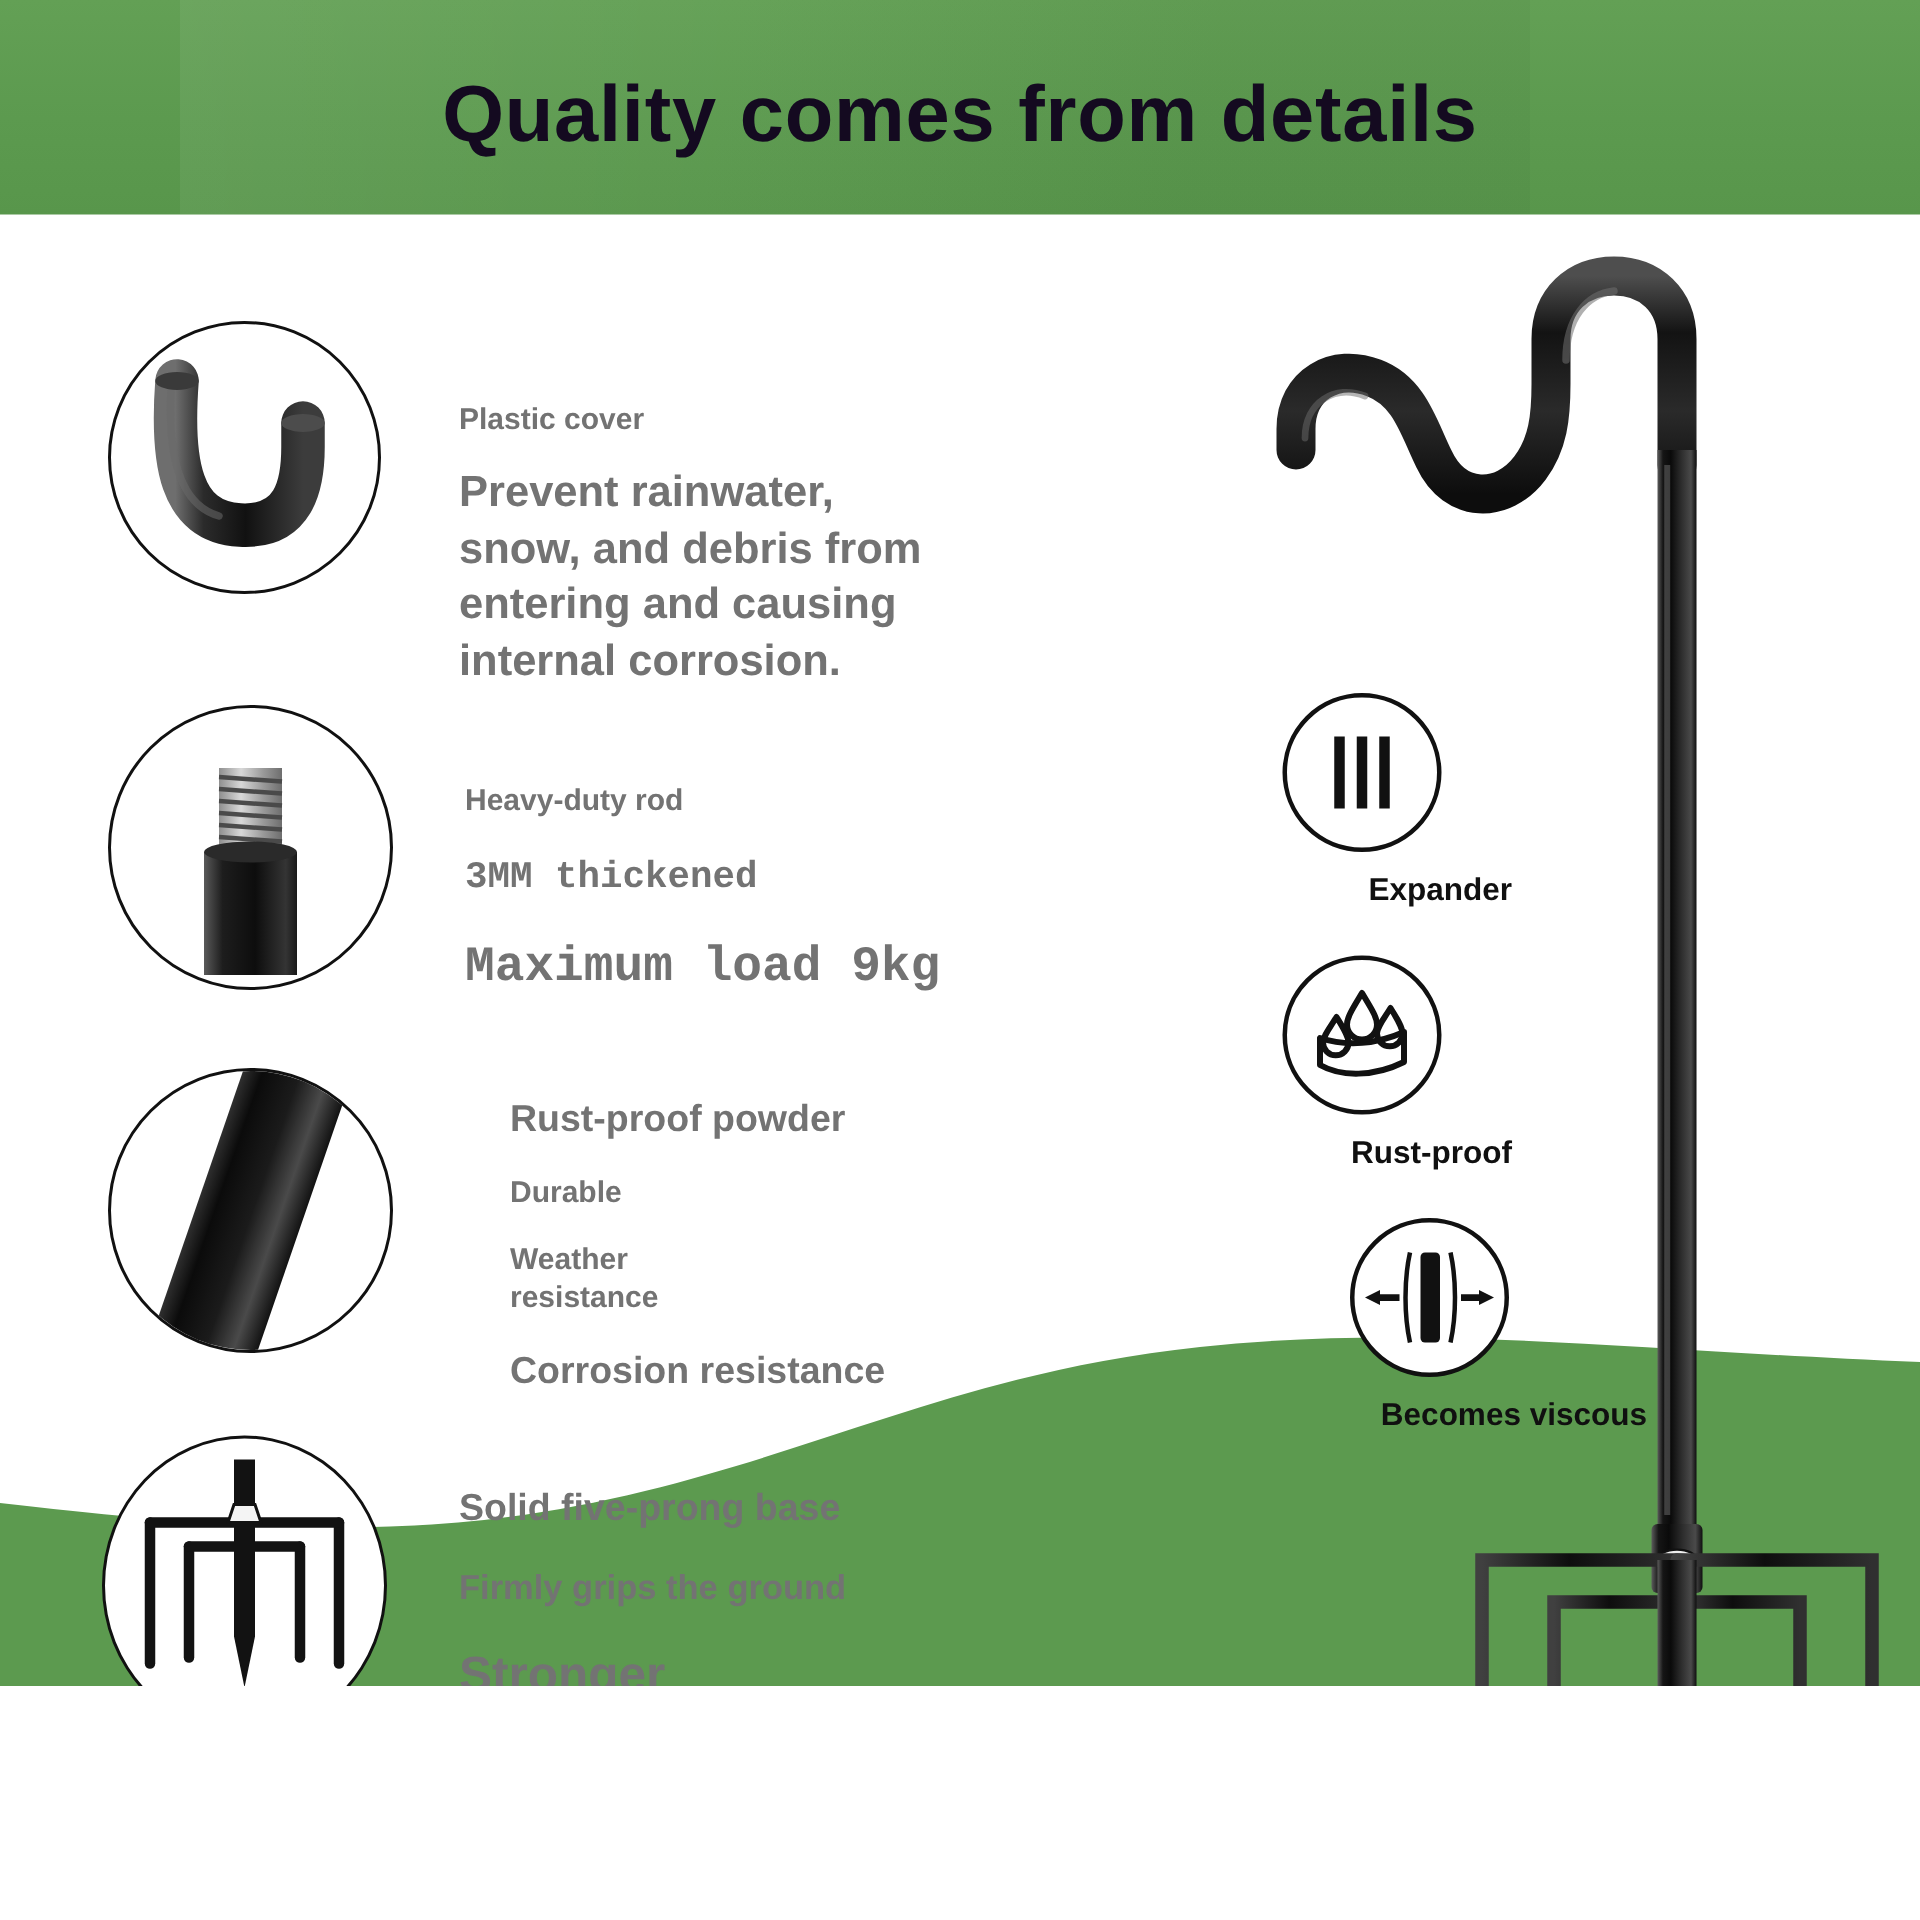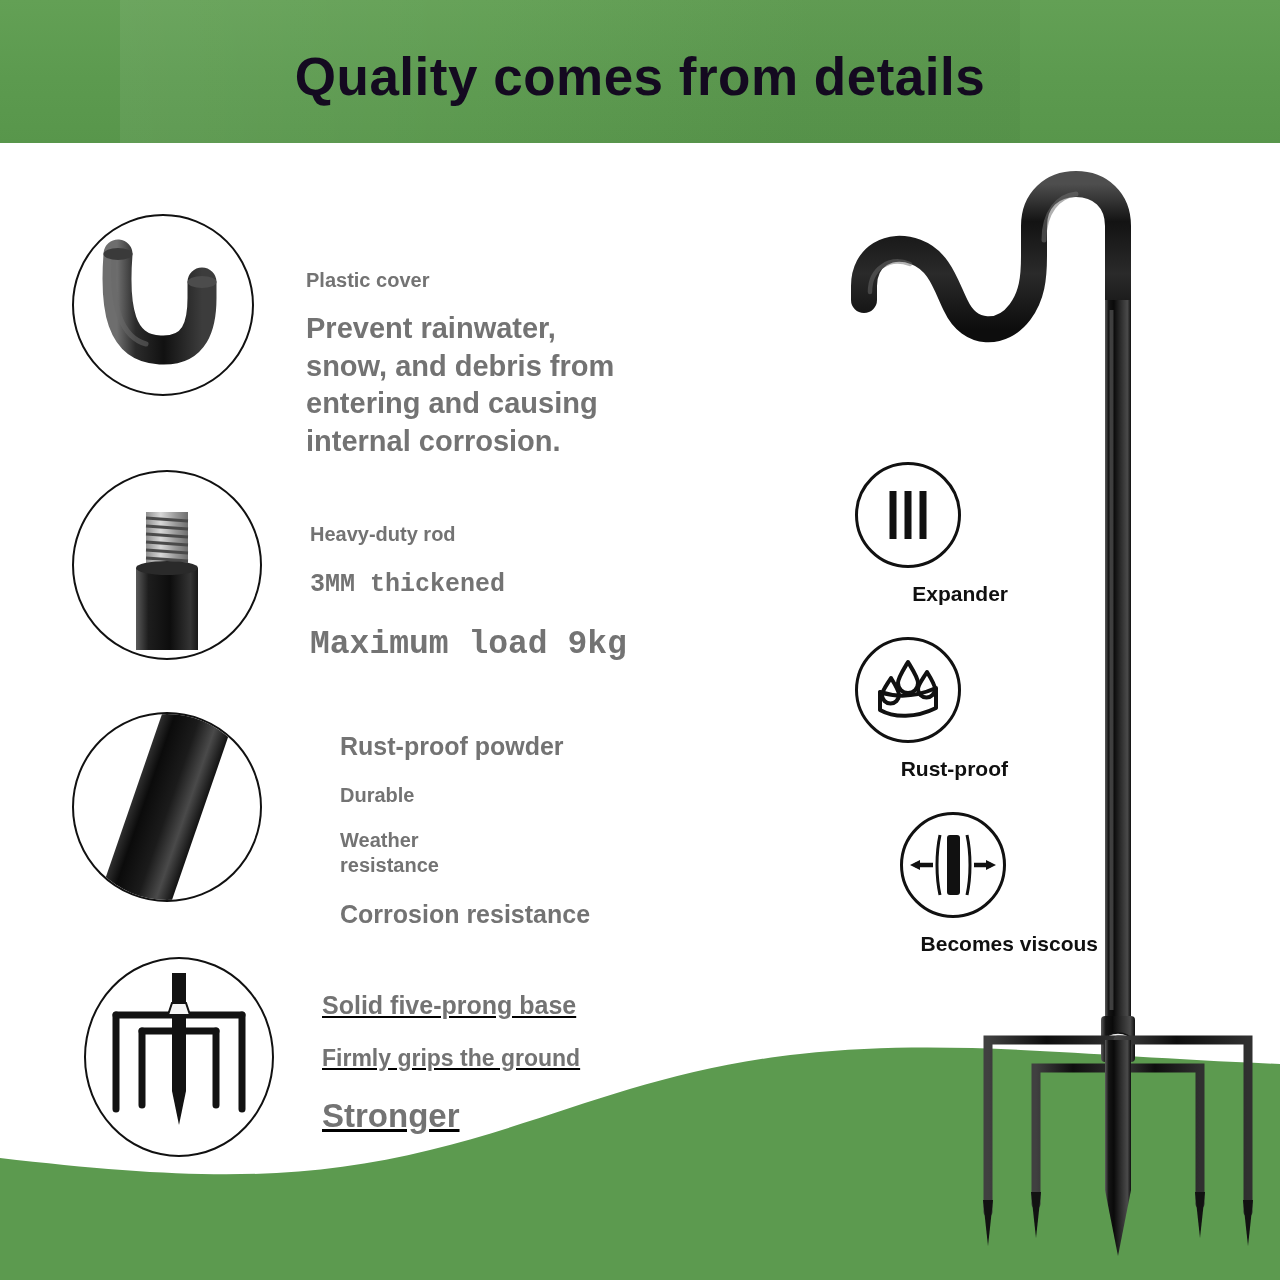--- a/index.html
+++ b/index.html
@@ -2,21 +2,21 @@
 <html><head>
 <meta charset="utf-8">
 <style>
   html,body{margin:0;padding:0;}
   body{
     width:1280px;height:1280px;overflow:hidden;position:relative;
     background:#ffffff;
     font-family:"Liberation Sans","DejaVu Sans",sans-serif;
     -webkit-font-smoothing:antialiased;
   }
-  .stage{position:absolute;inset:0;width:1280px;height:1280px;overflow:hidden;}
+  .stage{position:absolute;inset:0;width:1280px;height:1124px;overflow:hidden;}
 
   
   .banner{
     position:absolute;left:0;top:0;width:1280px;height:143px;
     background:linear-gradient(180deg,#63a055 0%,#5c9a4f 55%,#58964b 100%);
     overflow:hidden;
   }
   .banner .sheen{
     position:absolute;left:120px;top:0;width:900px;height:143px;
     background:linear-gradient(100deg,rgba(255,255,255,.06) 0%,rgba(255,255,255,.02) 40%,rgba(0,0,0,.03) 75%);
@@ -56,21 +56,21 @@
   #feat2 .ftext{margin-left:48px;padding-top:52px;}
   #feat2 .ftext div+div{margin-top:22px;font-family:Liberation Mono, monospace;}
 
   
   #feat3{left:72px;top:712px;gap:30px;}
   #feat3 .circle{width:186px;height:186px;}
   #feat3 .ftext{margin-left:48px;padding-top:18px;}
   #feat3 .ftext div+div{margin-top:20px;}
 
   
-  #feat4{left:84px;top:957px;text-decoration:underline;}
+  #feat4{left:68px;top:957px;}
   #feat4 .circle{width:186px;height:196px;border-radius:50%;}
   #feat4 .ftext{margin-left:48px;padding-top:32px;}
   #feat4 .ftext div+div{margin-top:22px;}
 
   
   .product{position:absolute;left:820px;top:160px;width:460px;height:1120px;}
 
   
   .badge{position:absolute;text-align:right;}
   .badge .bcircle{

